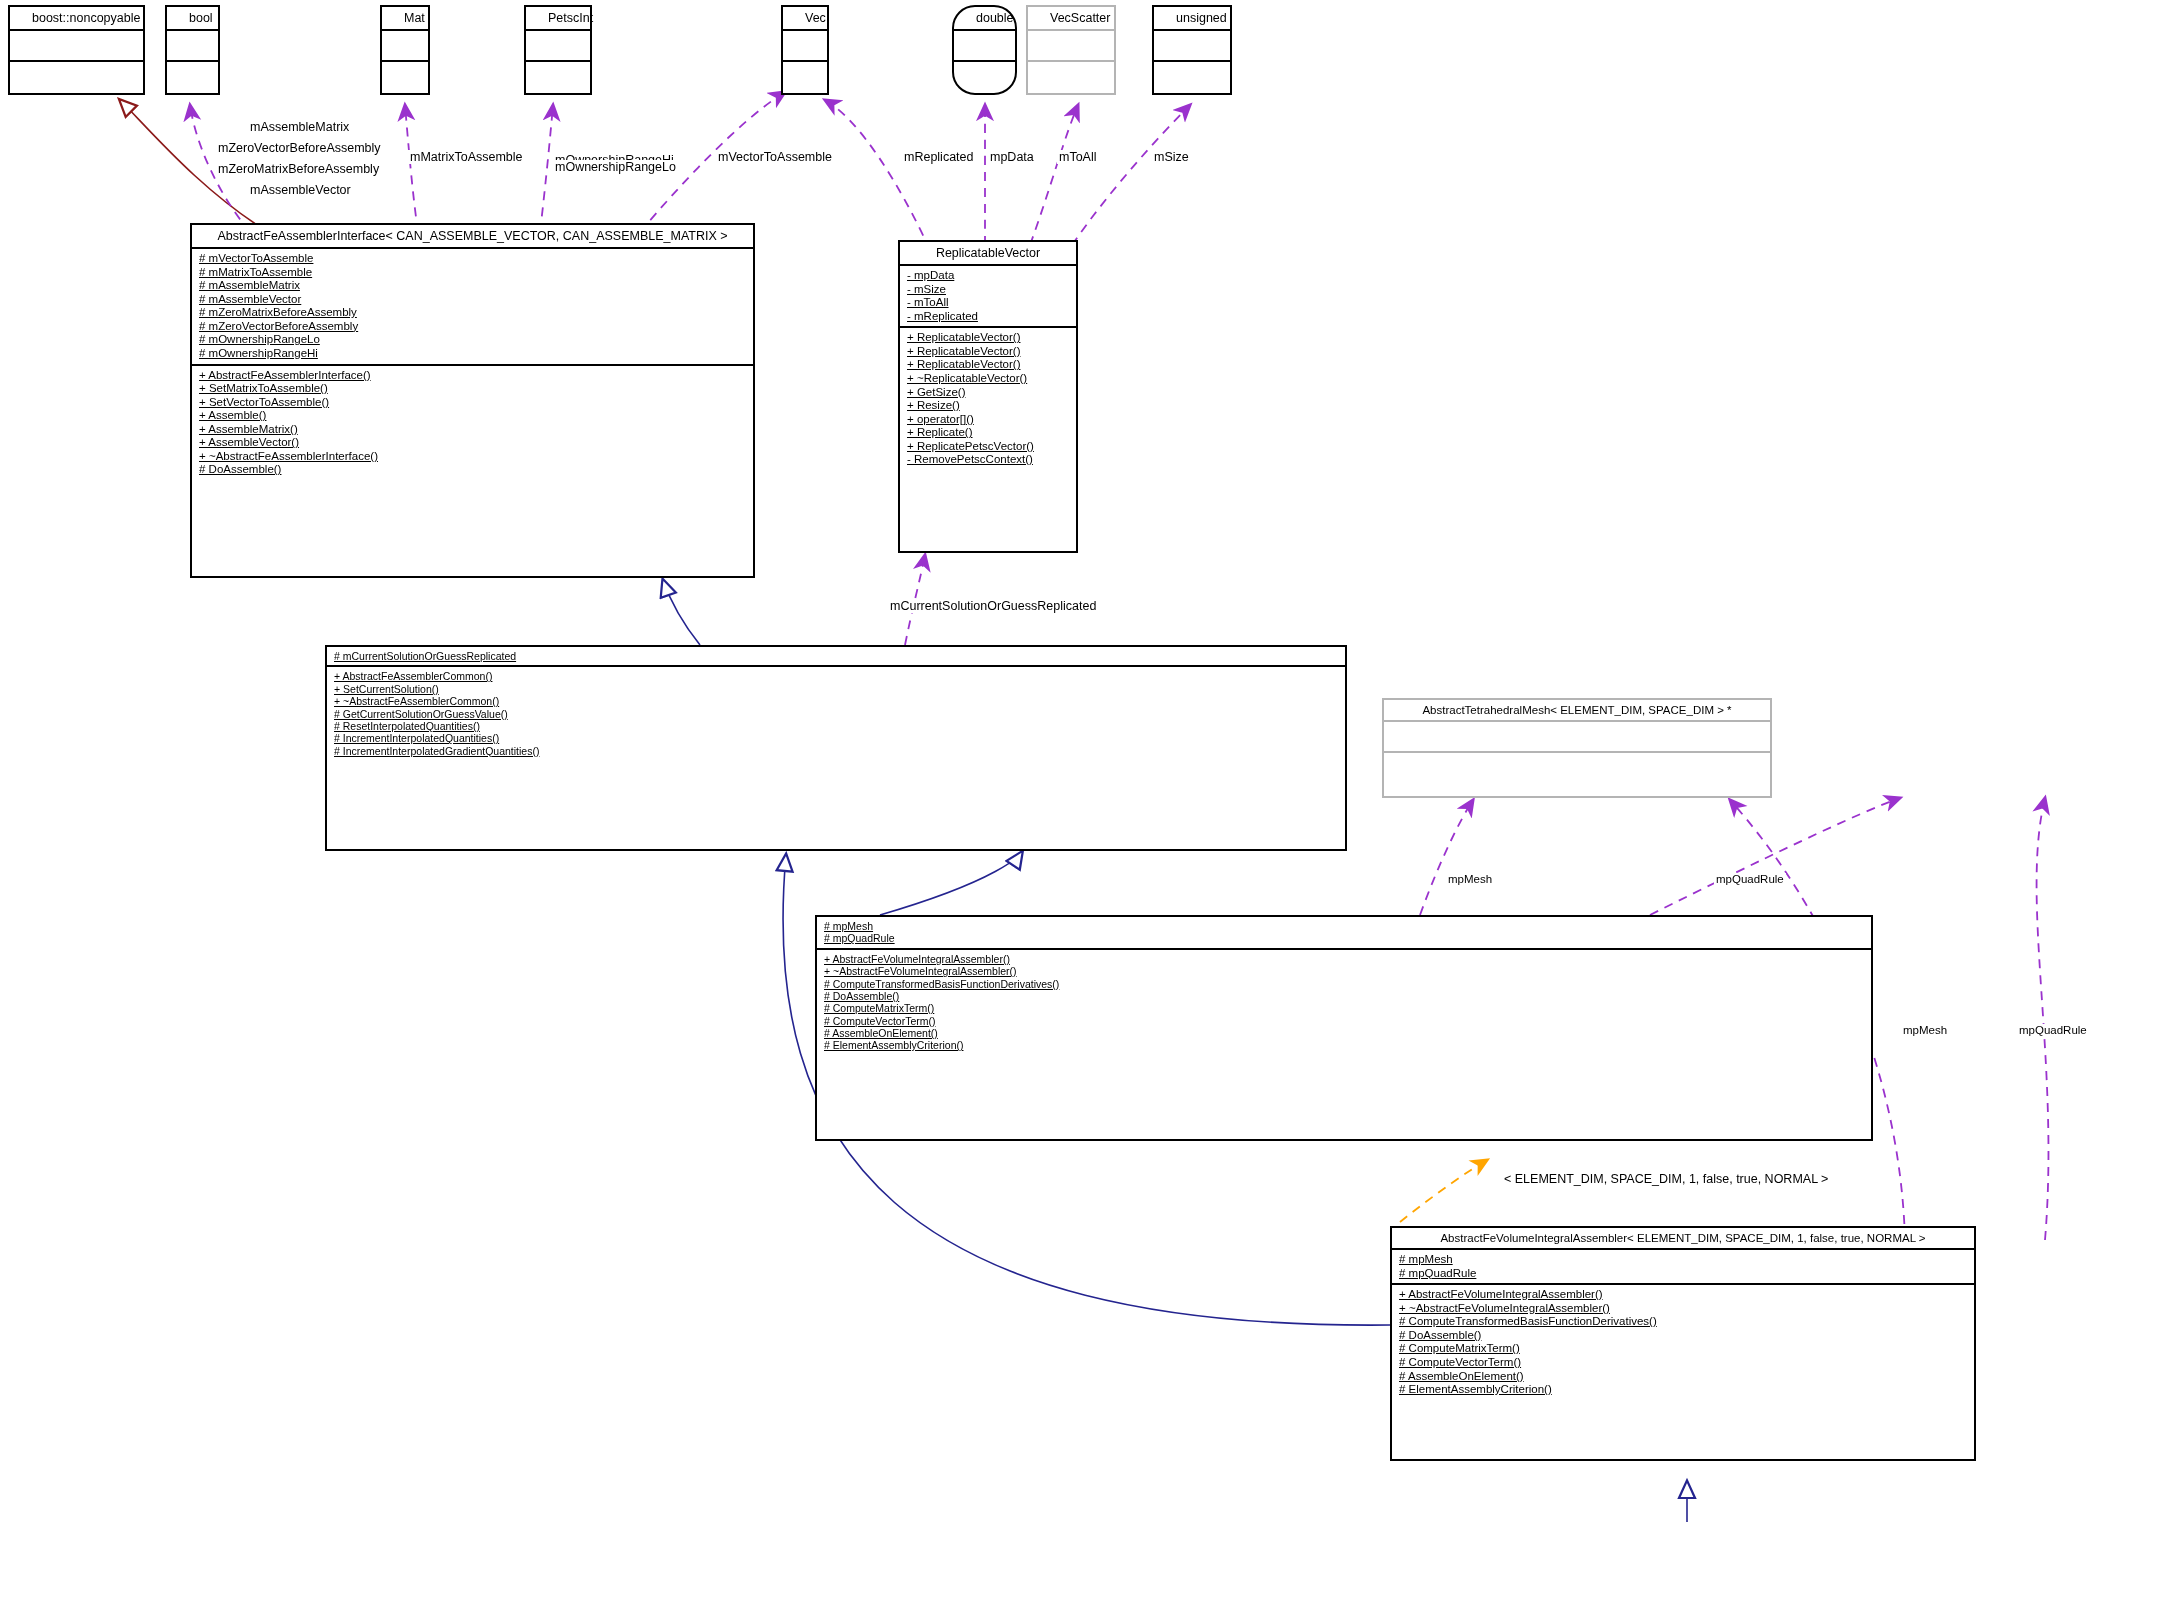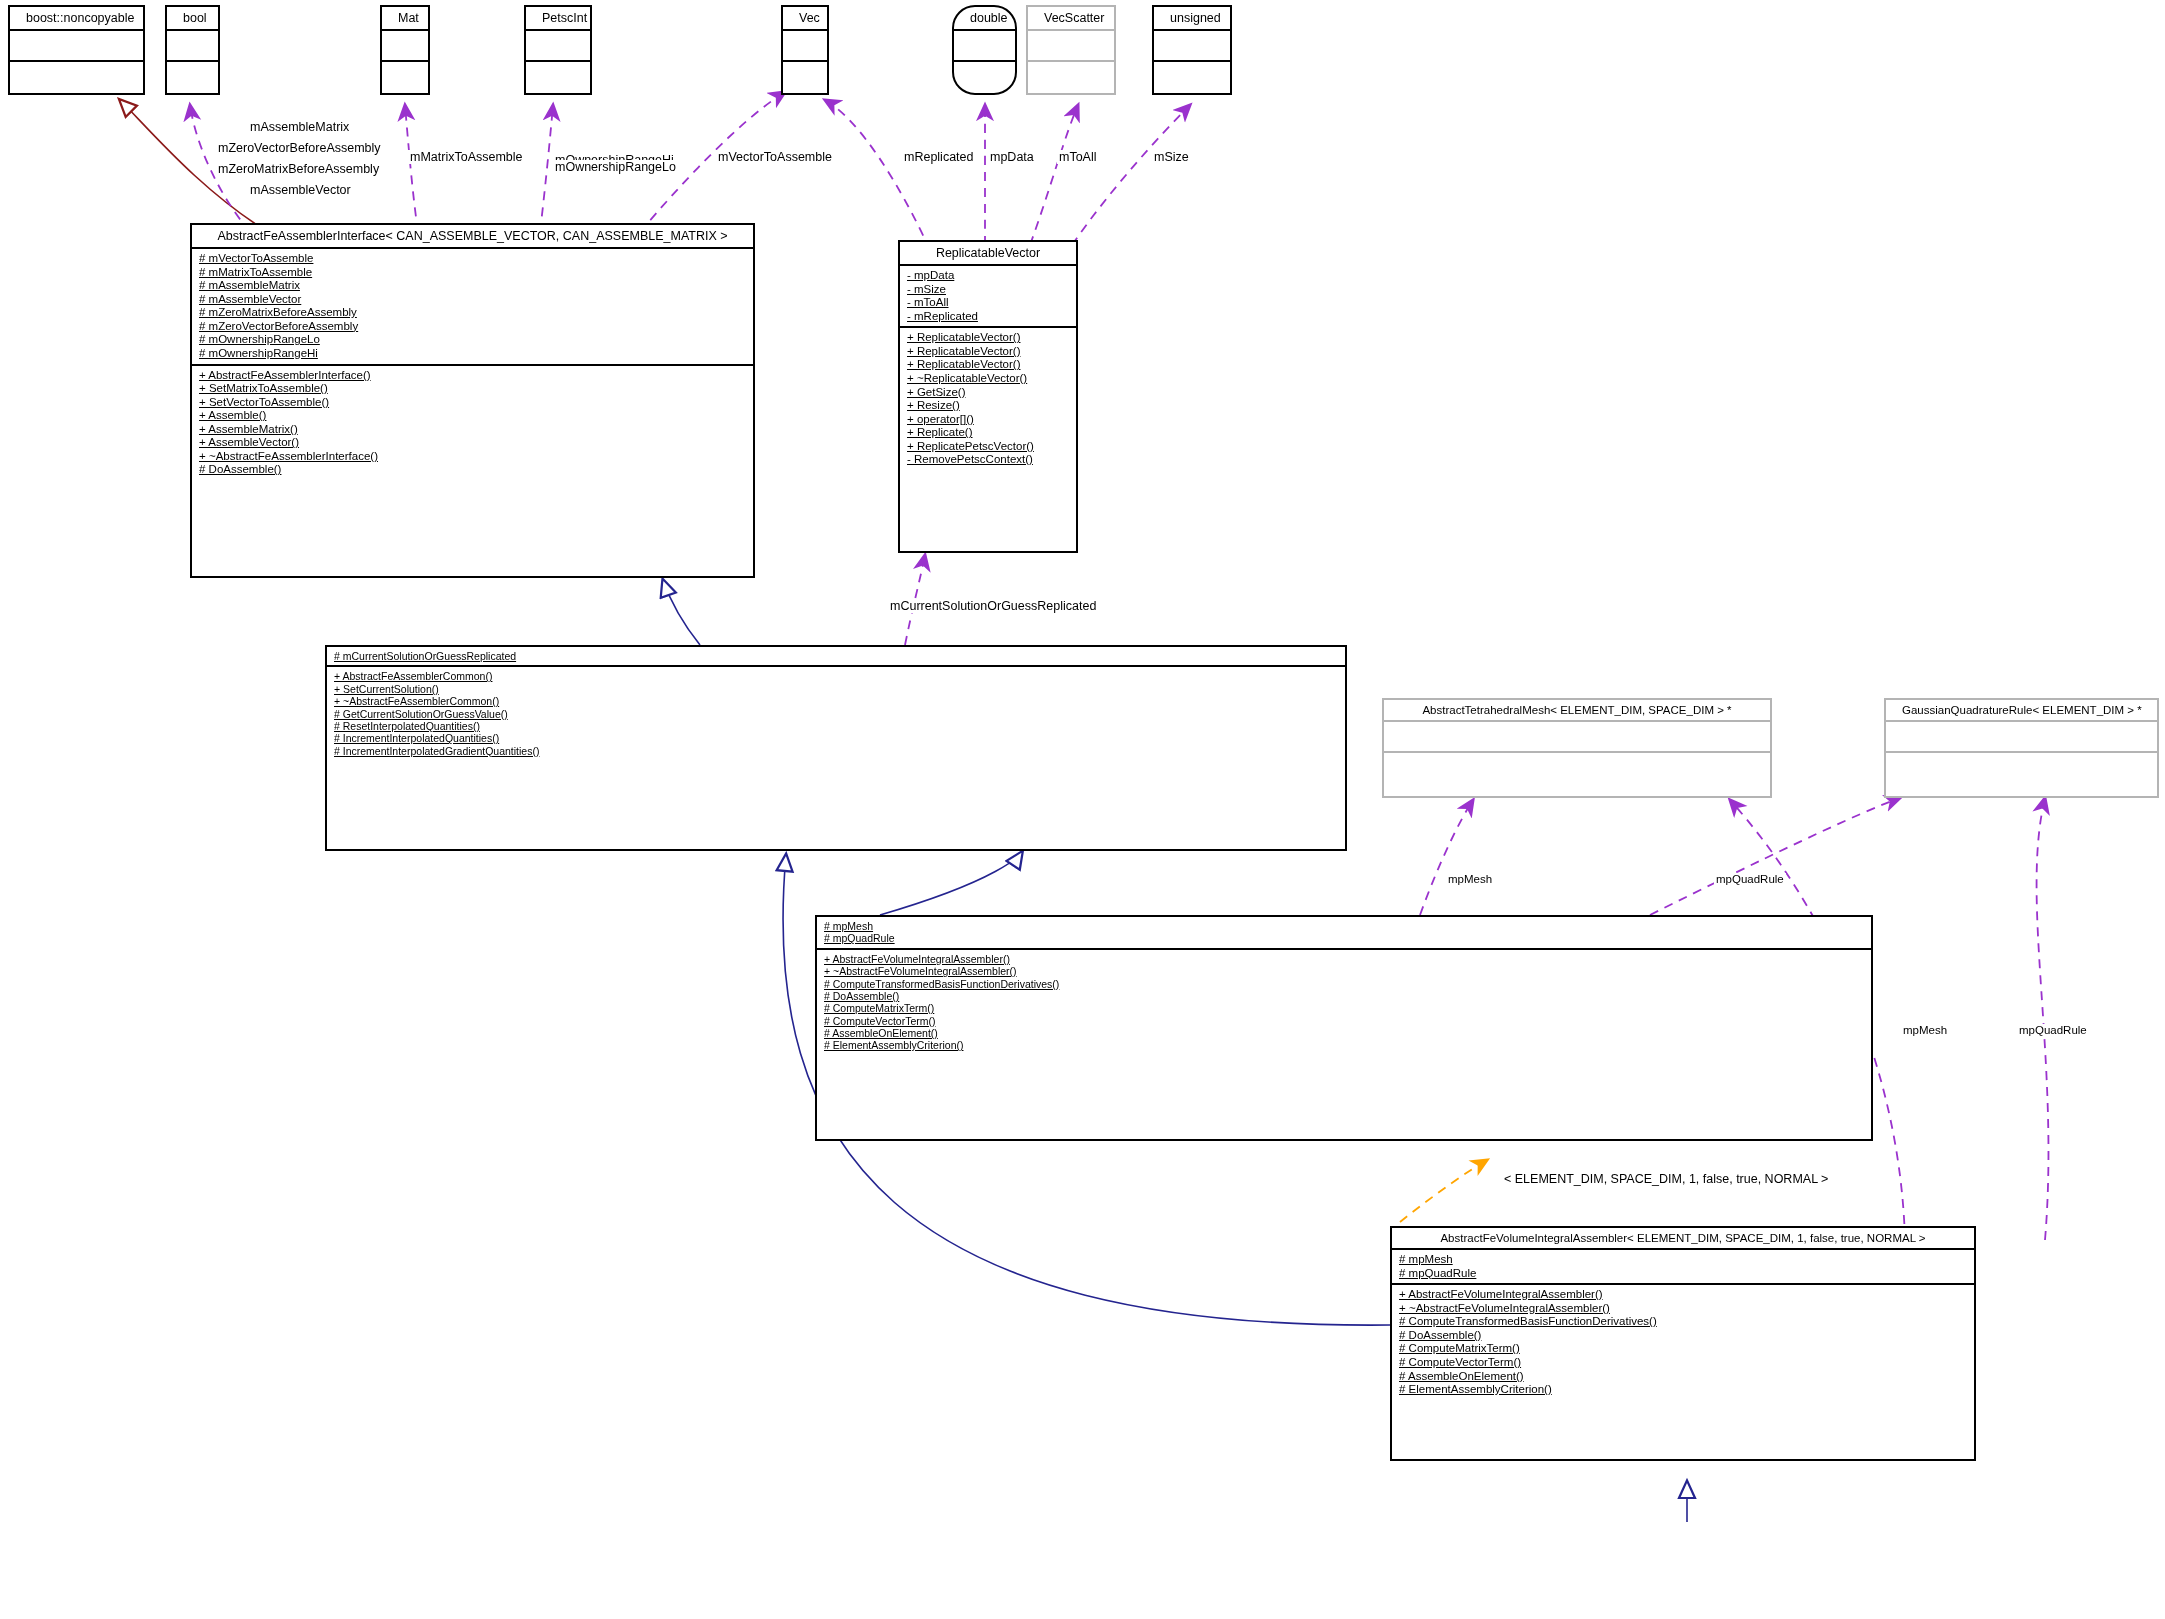--- a/index.html
+++ b/index.html
@@ -5,21 +5,21 @@
   html,body{margin:0;padding:0;background:#ffffff;}
   body{font-family:"Liberation Sans","DejaVu Sans",sans-serif;color:#000;}
   #canvas{position:relative;width:2165px;height:1619px;background:#fff;overflow:hidden;}
   svg#edges{position:absolute;left:0;top:0;width:2165px;height:1619px;pointer-events:none;}
 
   .umlbox{position:absolute;box-sizing:border-box;border:2px solid #000;background:#fff;}
   .umlbox.gray{border:2px solid #b4b4b4;}
   .umlbox.filled{background:#c0c0c0;border:2px solid #000;}
   .umlbox .title{
     text-align:center;white-space:nowrap;
-    padding:4px 16px;box-sizing:border-box;
+    padding:4px 22px;box-sizing:border-box;
     border-bottom:2px solid #000;
   }
   .umlbox.gray .title{border-bottom:2px solid #b4b4b4;}
   .umlbox .attrs{border-bottom:2px solid #000;box-sizing:border-box;}
   .umlbox.gray .attrs{border-bottom:2px solid #b4b4b4;}
   .umlbox .ops{box-sizing:border-box;}
   .umlbox .attrs,.umlbox .ops{padding:3px 7px;text-decoration:underline;}
   .umlbox .row{white-space:nowrap;line-height:1.18;}
 
   .edge-label{position:absolute;white-space:nowrap;background:#fff;
@@ -213,25 +213,20 @@
       <div class="row f10"># IncrementInterpolatedGradientQuantities()</div>
     </div>
   </div>
 
   <div class="umlbox gray" style="left:1382px;top:698px;width:390px;height:100px;">
     <div class="title f11">AbstractTetrahedralMesh&lt; ELEMENT_DIM, SPACE_DIM &gt; *</div>
     <div class="attrs" style="height:31px;"></div>
     <div class="ops" style="height:31px;"></div>
   </div>
 
-  <div class="umlbox gray" style="left:1884px;top:698px;width:275px;height:100px;">
-    <div class="title f11">GaussianQuadratureRule&lt; ELEMENT_DIM &gt; *</div>
-    <div class="attrs" style="height:31px;"></div>
-    <div class="ops" style="height:31px;"></div>
-  </div>
 
   <div class="edge-label f11" style="left:1446px;top:873px;">mpMesh</div>
   <div class="edge-label f11" style="left:1714px;top:873px;">mpQuadRule</div>
 
   <div class="umlbox" style="left:815px;top:915px;width:1058px;height:226px;">
     <div class="attrs">
       <div class="row f10"># mpMesh</div>
       <div class="row f10"># mpQuadRule</div>
     </div>
     <div class="ops">

